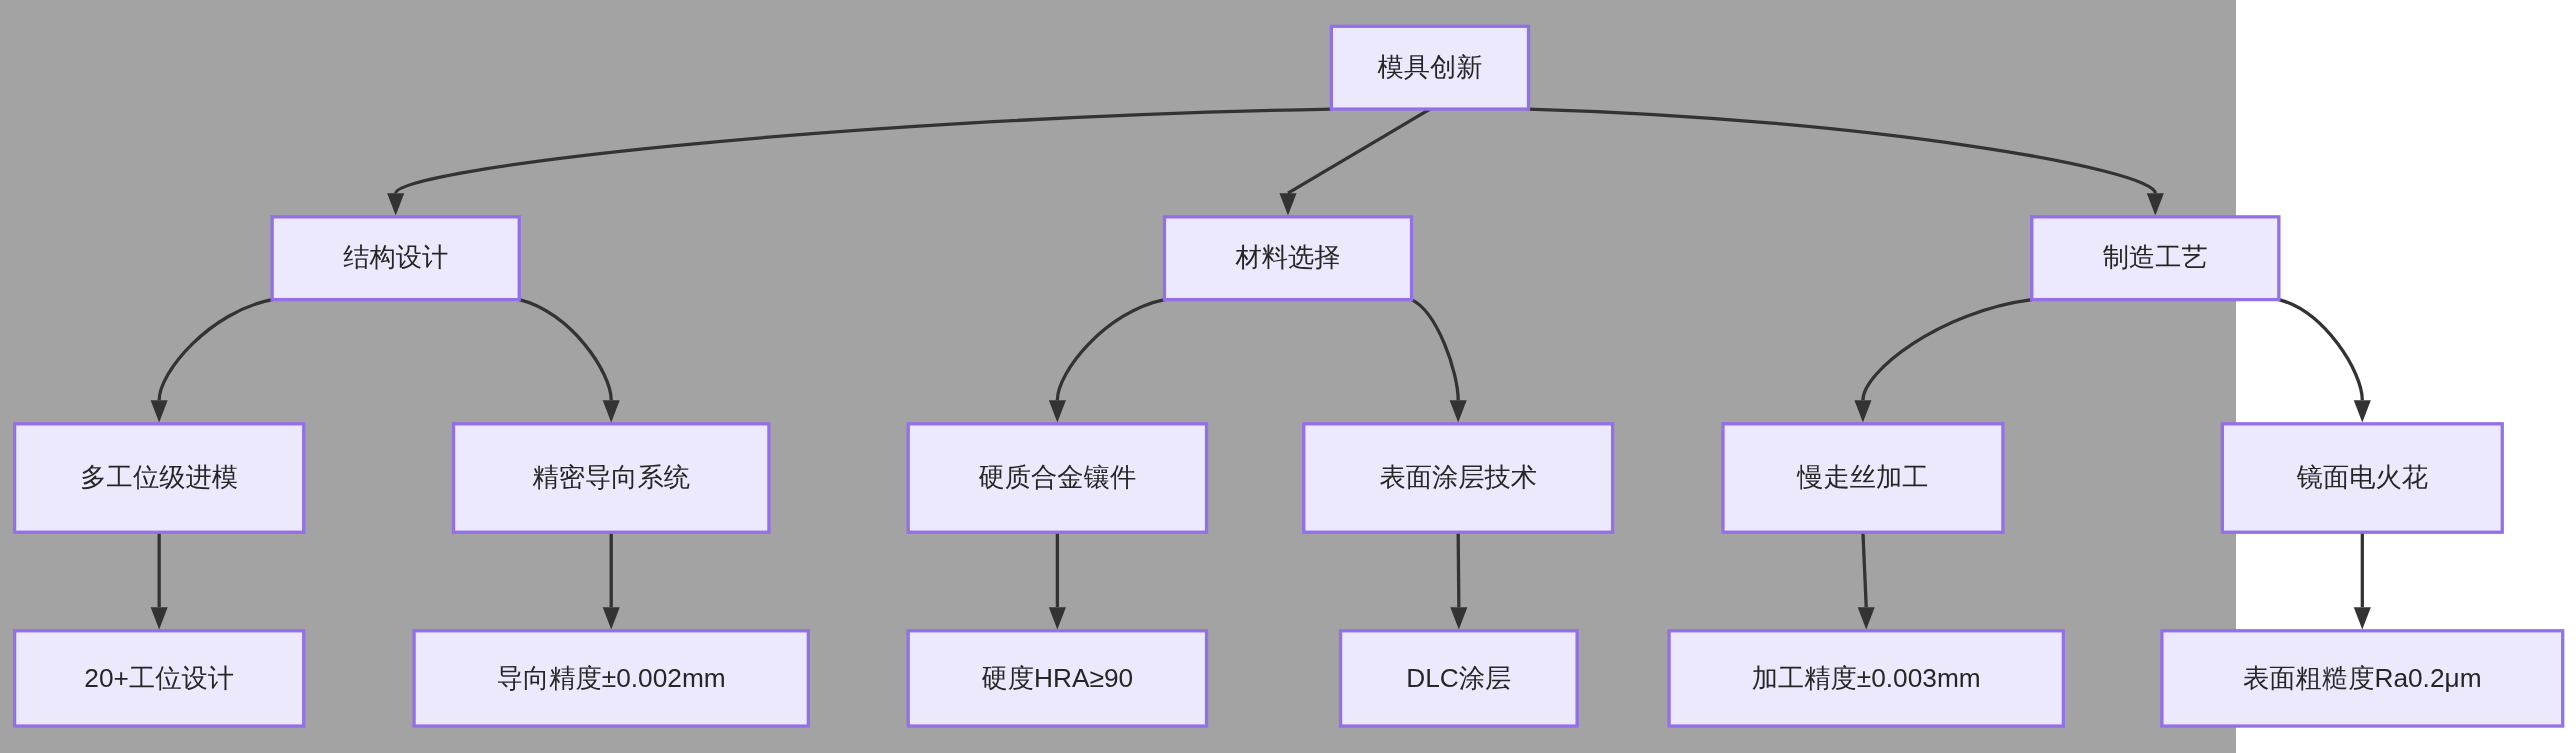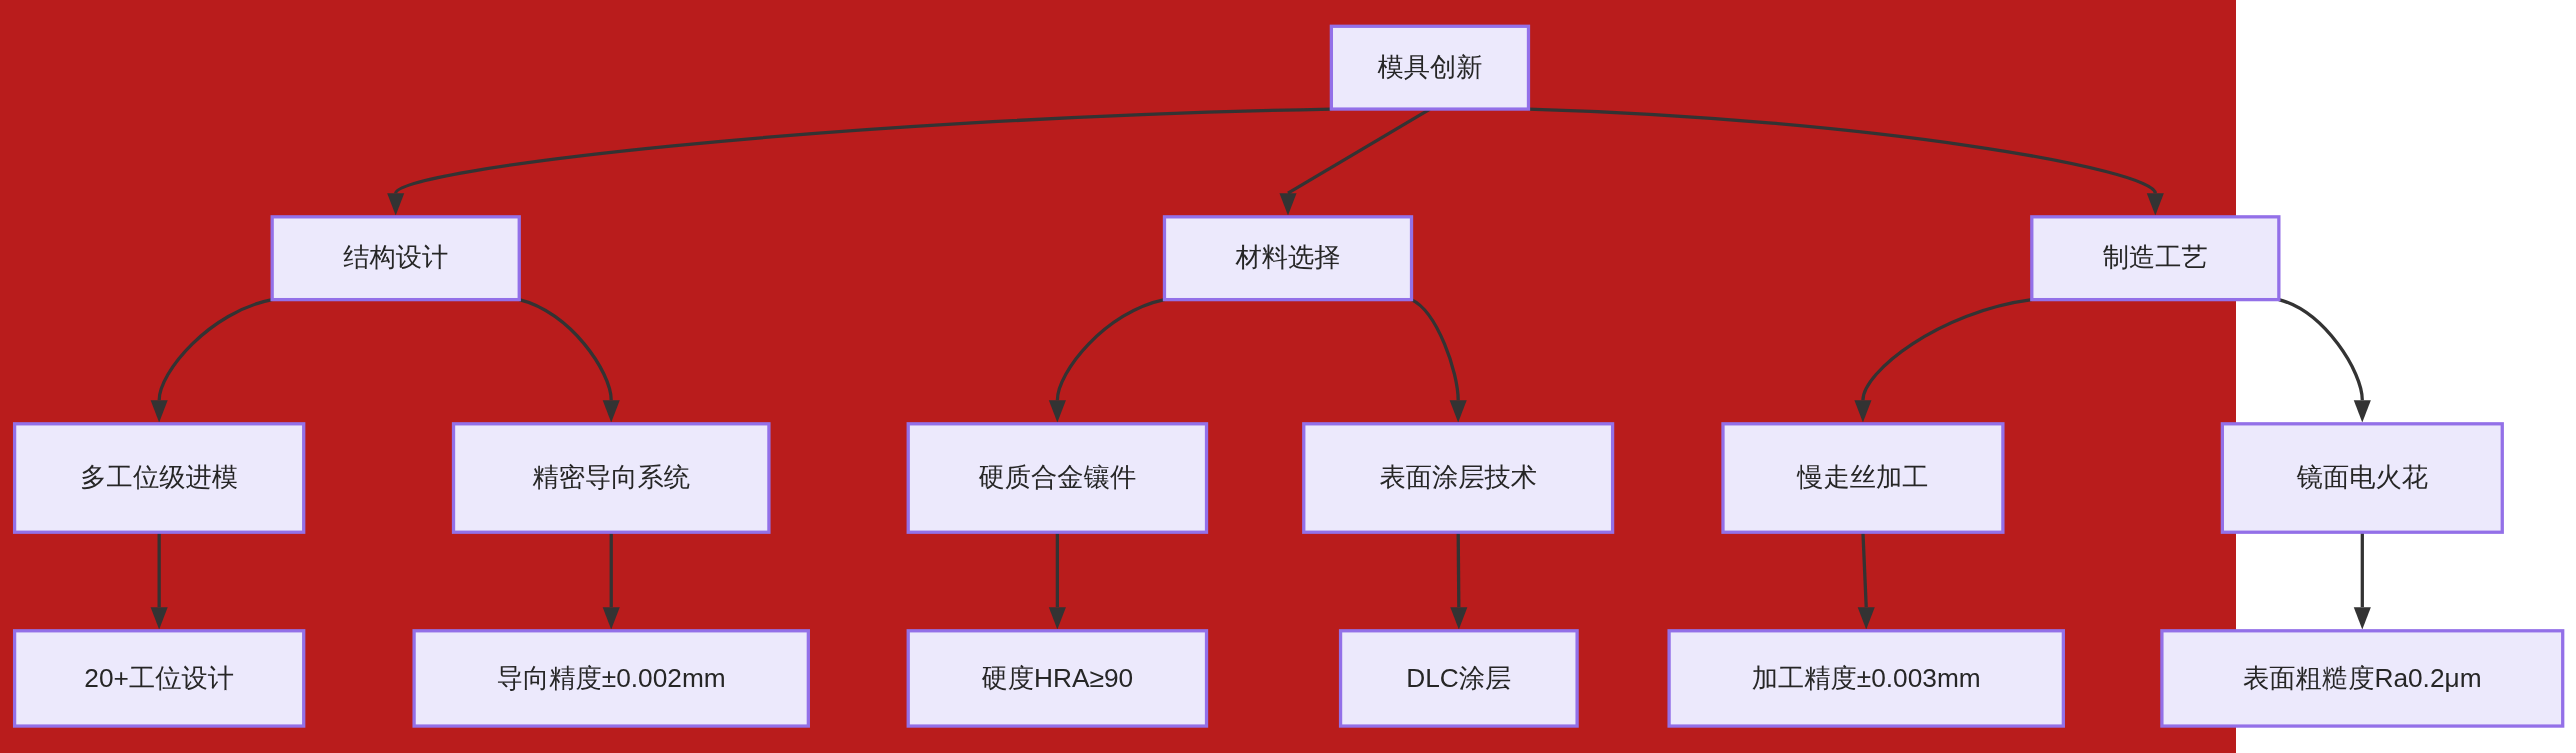--- a/index.html
+++ b/index.html
@@ -10,21 +10,21 @@
   body {
     width: 2576px;
     height: 753px;
     overflow: hidden;
     font-family: "Liberation Sans", "DejaVu Sans", sans-serif;
   }
   #diagram-root {
     position: relative;
     width: 2236px;
     height: 753px;
-    background: #b91c1c;
+    background: #a3a3a3;
   }
   svg#flow-svg {
     position: absolute;
     top: 0;
     left: 0;
     width: 2576px;
     height: 753px;
     display: block;
   }
   .node-rect {

